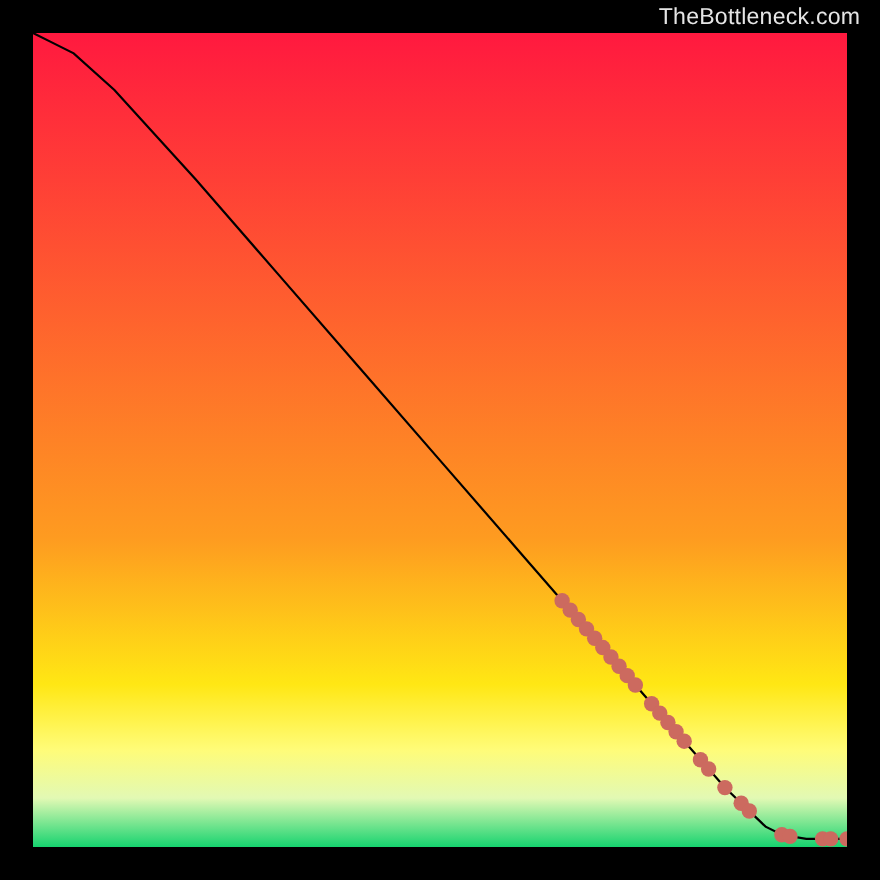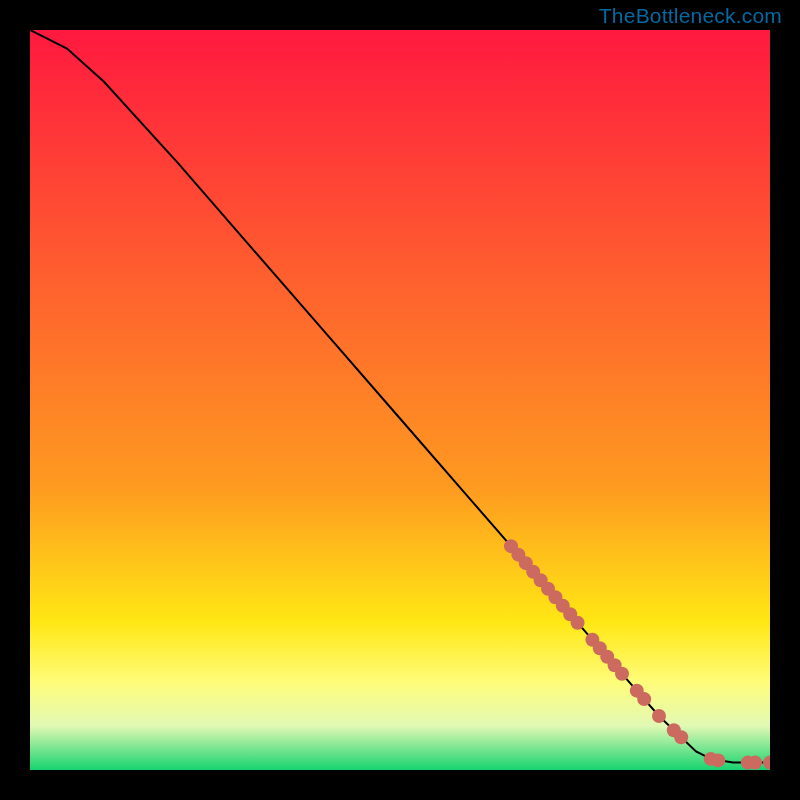--- a/index.html
+++ b/index.html
@@ -14,21 +14,21 @@
   .frame {
     position: relative;
     width: 800px;
     height: 800px;
     background: #000;
   }
   .watermark {
     position: absolute;
     top: 4px;
     right: 18px;
-    color: #0369a1;
+    color: #e5e5e5;
     font-size: 21px;
     font-weight: 500;
     letter-spacing: 0.2px;
     z-index: 10;
   }
   .plot {
     position: absolute;
     left: 30px;
     top: 30px;
     width: 740px;

